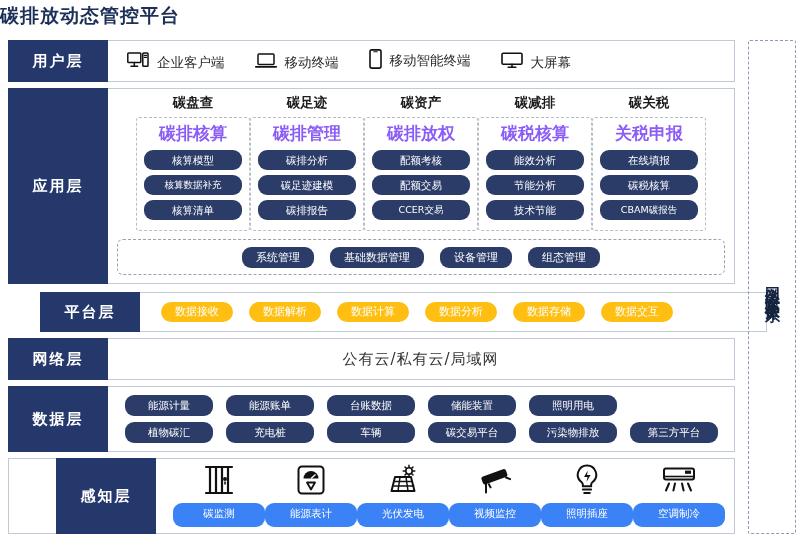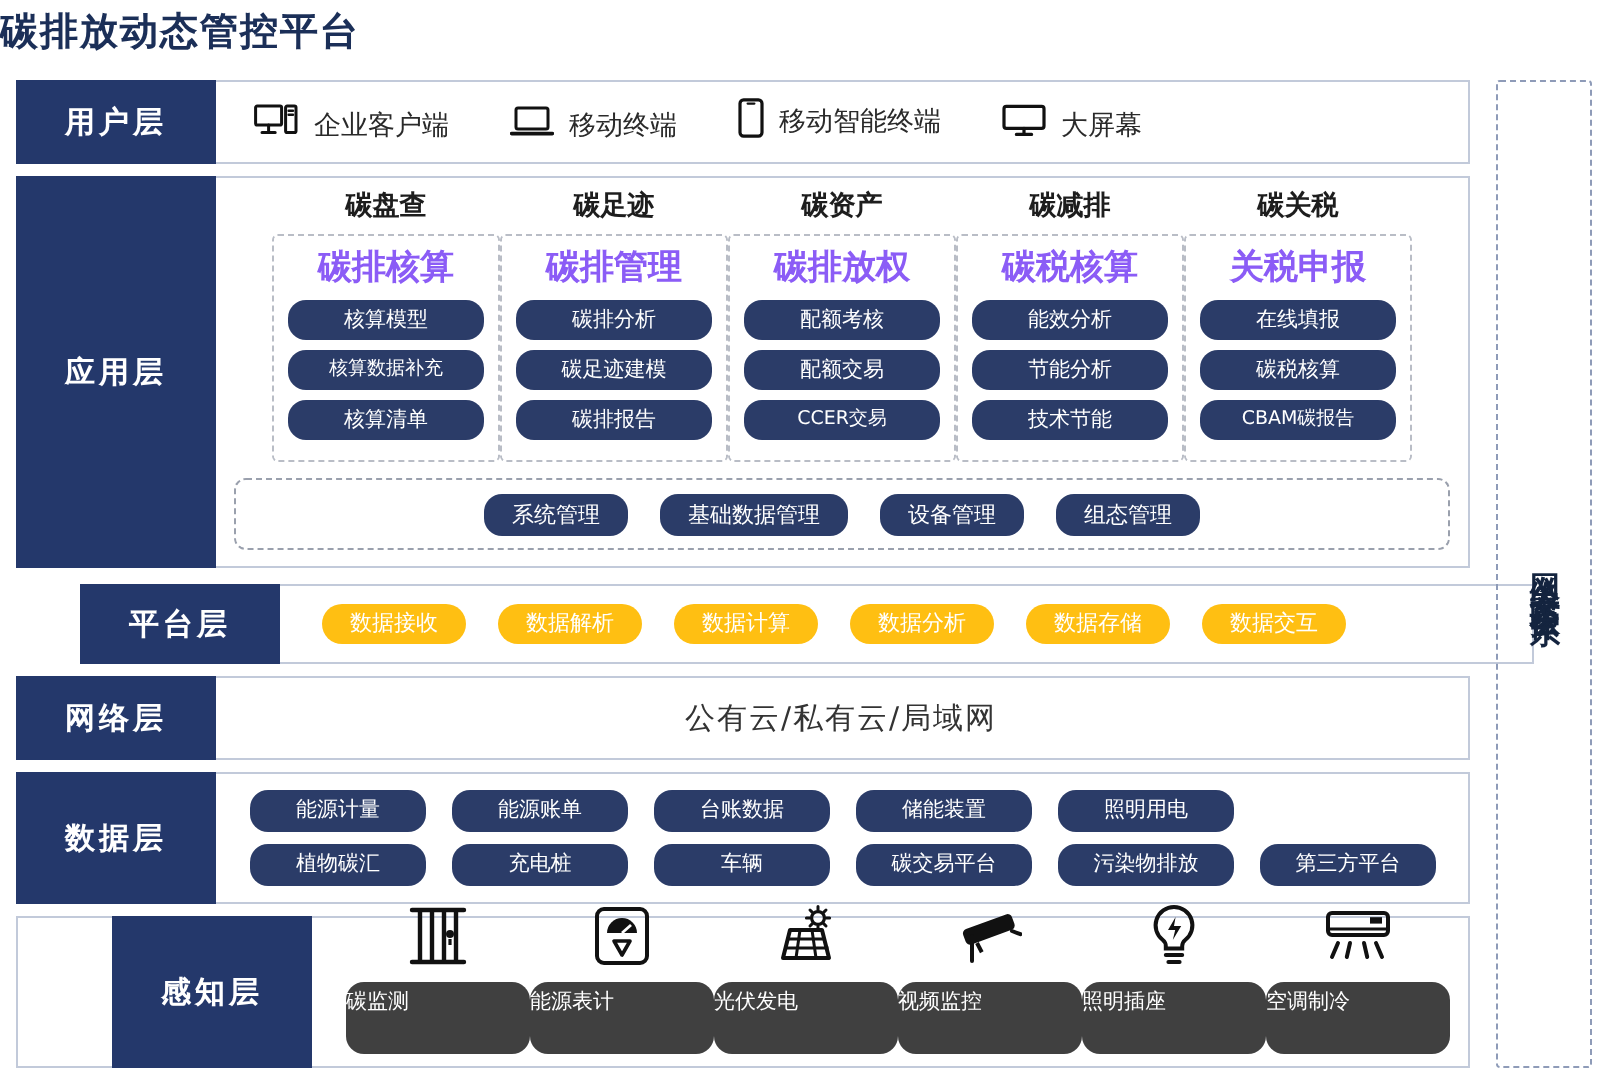--- a/index.html
+++ b/index.html
@@ -144,24 +144,24 @@
     width: 100%; height: 100%;
     padding: 5px 14px 6px 18px;
     display: flex; justify-content: space-between; align-items: flex-end;
   }
   .sense-cell {
     width: 92px;
     display: flex; flex-direction: column; align-items: center; gap: 4px;
   }
   .sense-ico { height: 38px; display: flex; align-items: center; justify-content: center; }
   .sense-pill {
-    background: #404040; color: #ffffff;
+    background: #3b82f6; color: #ffffff;
     border-radius: 9px;
-    font-size: 10.5px; line-height: 20px; height: 36px;
-    width: 92px; white-space: nowrap;
+    font-size: 10.5px; line-height: 20px; height: 24px;
+    width: 92px; text-align: center; white-space: nowrap;
   }
 
   
   #security-bar {
     position: absolute; left: 748px; top: 40px;
     width: 48px; height: 494px;
     border: 1.6px dashed #8e9bb8;
     border-radius: 2px;
     display: flex; align-items: center; justify-content: center;
   }

